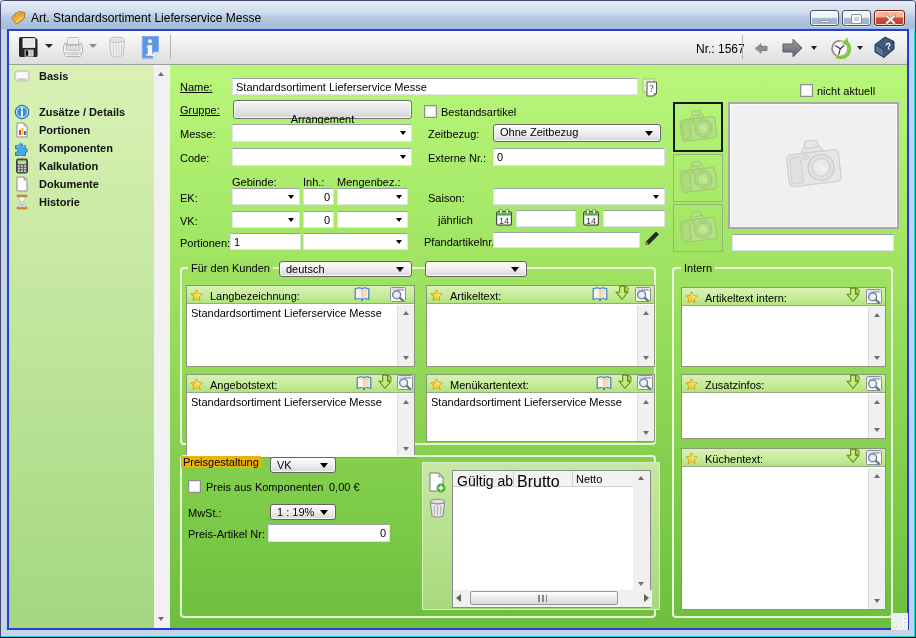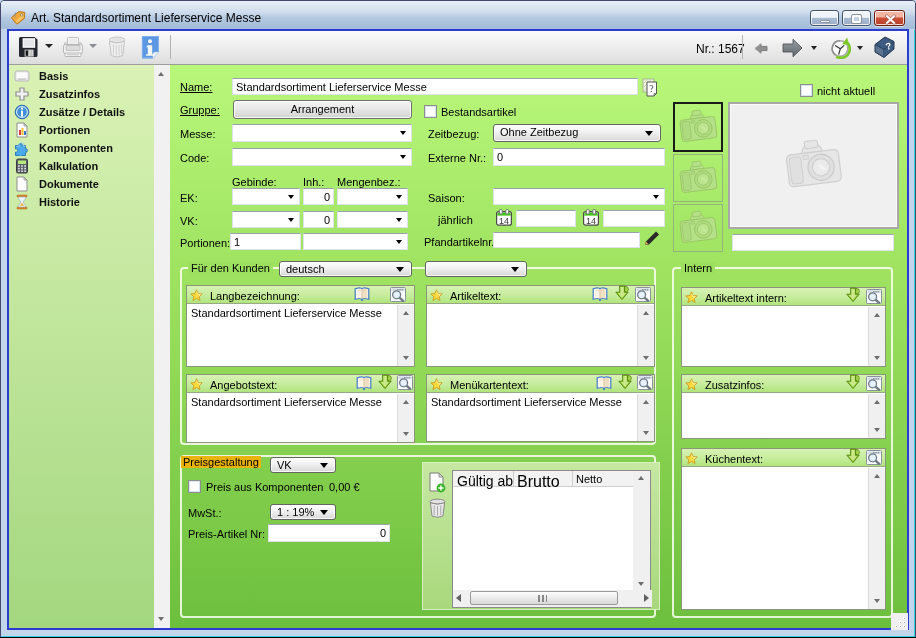--- a/index.html
+++ b/index.html
@@ -146,26 +146,20 @@
  </div>
  <div id="main">
   <div id="sidebar">
    <div class="sbitem" style="top:3px">
     <svg class="abs" width="16" height="16" viewBox="0 0 16 16">
             <rect x="1" y="3" width="14" height="10" rx="2" fill="#e8e8e8" stroke="#b9b9b9"></rect>
             <rect x="2.5" y="4.5" width="11" height="5.5" rx="1" fill="#fbfbfb"></rect>
             <rect x="4" y="10.5" width="8" height="1.6" rx=".8" fill="#c9c9c9"></rect>
           </svg>
     <span>Basis</span>
-        </div>
-   <div class="sbitem" style="top:21px">
-    <svg class="abs" width="16" height="16" viewBox="0 0 16 16">
-            <path d="M6 2 h4 v4 h4 v4 h-4 v4 h-4 v-4 h-4 v-4 h4 z" fill="#f2f2f2" stroke="#8f8f8f" stroke-width="1.2"></path>
-          </svg>
-    <span>Zusatzinfos</span>
         </div>
    <div class="sbitem" style="top:39px">
     <svg class="abs" width="16" height="16" viewBox="0 0 16 16">
             <circle cx="8" cy="8" r="6.8" fill="#3f8fd6" stroke="#2a6aa8"></circle>
             <circle cx="8" cy="8" r="5.4" fill="none" stroke="#ffffff" stroke-width=".9"></circle>
             <rect x="7" y="3.6" width="2" height="2" fill="#fff"></rect>
             <rect x="7" y="6.6" width="2" height="6" fill="#fff"></rect>
           </svg>
     <span>Zusätze / Details</span>
         </div>
@@ -297,21 +291,21 @@
 <div class="tb" style="left:232px;top:78px;width:406px;height:17px">Standardsortiment Lieferservice Messe</div>
 <svg class="abs" style="left:642px;top:78px" width="19" height="19" viewBox="0 0 19 19">
  <rect x="1" y="1" width="11" height="13" fill="#eef6e0" stroke="#9aa88a" stroke-width=".8"></rect>
  <path d="M2 13 l10-11 M2 9 l7-7.5 M2 5 l4-4.3 M5 13.5 l7-8 M9 13.5 l3.5-4" stroke="#c2d4a8" stroke-width="1"></path>
  <path d="M5 4 h9.5 v11.5 l-2.5 2.5 h-7 z" fill="#fcfcfc" stroke="#555"></path>
  <path d="M14.5 15.5 l-2.5 2.5 v-2.5 z" fill="#d8d8d8" stroke="#555" stroke-width=".7"></path>
  <text x="9.5" y="13.5" font-size="10" fill="#444" text-anchor="middle" font-family="Liberation Serif">?</text>
 </svg>
 
 <div class="lab" style="left:180px;top:104px"><u>Gruppe:</u></div>
-<div class="abs" style="left:233px;top:100px;width:179px;height:19px;border:1px solid #6e6e6e;border-radius:3px;background:linear-gradient(#f4f4f4,#e8e8e8 45%,#d2d2d2);box-shadow:inset 0 0 0 1px rgba(255,255,255,.85);text-align:center;padding-top:2px;font-size:11px">Arrangement</div>
+<div class="abs" style="left:233px;top:100px;width:179px;height:19px;border:1px solid #6e6e6e;border-radius:3px;background:linear-gradient(#f4f4f4,#e8e8e8 45%,#d2d2d2);box-shadow:inset 0 0 0 1px rgba(255,255,255,.85);text-align:center;padding-top:12px;font-size:11px">Arrangement</div>
 <div class="cb" style="left:424px;top:105px"></div>
 <div class="lab" style="left:441px;top:106px">Bestandsartikel</div>
 
 <div class="lab" style="left:180px;top:128px">Messe:</div>
 <div class="cw" style="left:232px;top:124px;width:180px;height:18px"></div>
 <div class="lab" style="left:428px;top:128px">Zeitbezug:</div>
 <div class="cg" style="left:493px;top:124px;width:168px;height:18px">Ohne Zeitbezug</div>
 
 <div class="lab" style="left:180px;top:152px">Code:</div>
 <div class="cw" style="left:232px;top:148px;width:180px;height:18px"></div>
@@ -394,21 +388,21 @@
 <svg class="abs" style="left:592px;top:286px" width="16" height="16" viewBox="0 0 16 16">
       <use href="#book"></use>
     </svg>
 <svg class="abs" style="left:615px;top:285px" width="15" height="17" viewBox="0 0 15 17">
       <use href="#garrow"></use>
     </svg>
 <svg class="abs" style="left:635px;top:287px" width="16" height="15" viewBox="0 0 16 15">
       <use href="#mag"></use>
     </svg>
 
-<div class="blk" style="left:186px;top:374px;width:229px;height:69px">
+<div class="blk" style="left:186px;top:374px;width:229px;height:84px">
  <div class="hd">
         <span class="t">Angebotstext:</span>
       </div>
  <div class="bd" style="right:17px">Standardsortiment Lieferservice Messe</div>
  <div class="vsb">
         <div class="tri-u"></div>
         <div class="tri-d"></div>
       </div>
 </div>
 <svg class="abs" style="left:190px;top:378px" width="13" height="13" viewBox="0 0 16 16">

